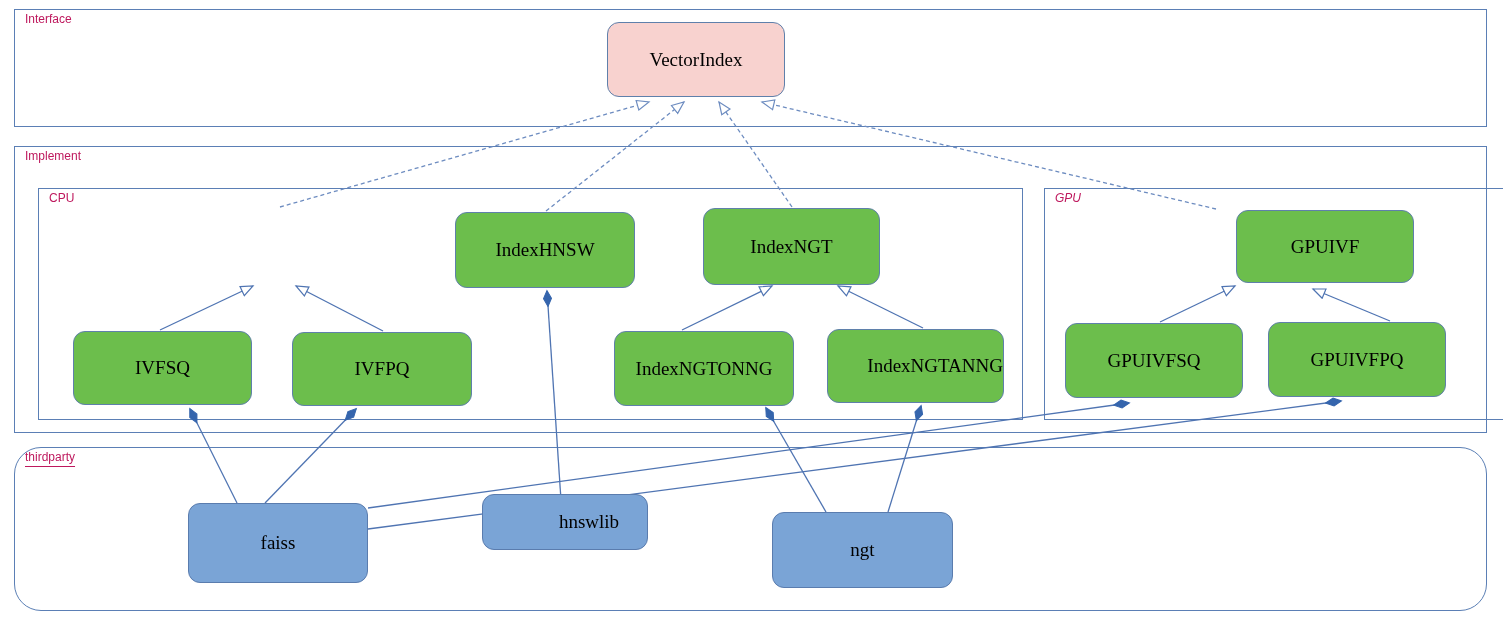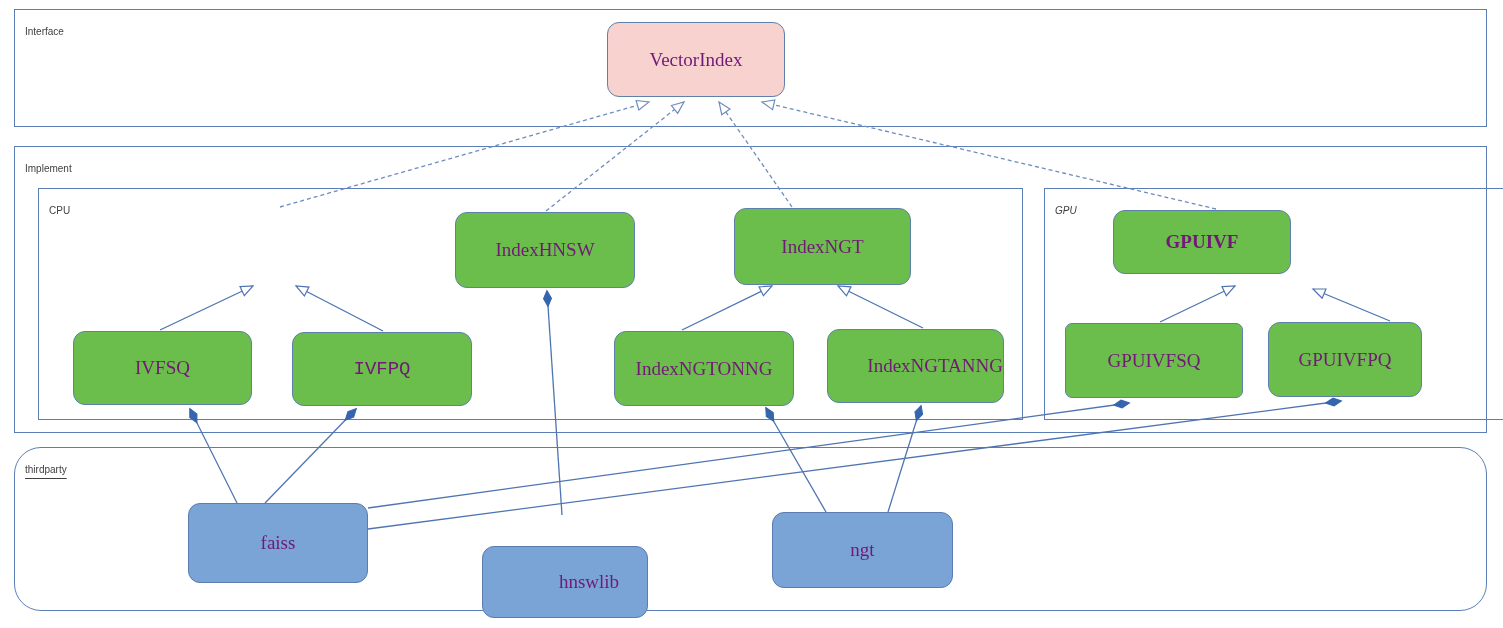--- a/index.html
+++ b/index.html
@@ -13,24 +13,24 @@
   }
   .container {
     position: absolute;
     border: 1.6px solid #5b7fb5;
     background: transparent;
     box-sizing: border-box;
     z-index: 1;
   }
   .container-label {
     position: absolute;
-    top: 16px;
+    top: 2px;
     left: 10px;
-    font-size: 10px;
-    color: #404040;
+    font-size: 12px;
+    color: #be185d;
     white-space: nowrap;
   }
   .container-label.underlined { text-decoration: underline; }
   .squiggle {
     text-decoration-line: underline;
     text-decoration-style: wavy;
     text-decoration-color: #e02b20;
     text-decoration-thickness: 1px;
     text-underline-offset: 5px;
   }
@@ -43,21 +43,21 @@
   .node {
     position: absolute;
     box-sizing: border-box;
     border: 1.6px solid #5f80ab;
     border-radius: 12px;
     display: flex;
     align-items: center;
     justify-content: center;
     font-family: "Liberation Serif", serif;
     font-size: 19px;
-    color: #701a75;
+    color: #000000;
     z-index: 3;
     text-align: center;
   }
   .node.green { background: #6cbe4c; }
   .node.pink  { background: #f8d2cf; }
   .node.blue  { background: #7aa4d6; border-color: #5a7cae; }
 </style>
 </head>
 <body>
 
@@ -123,49 +123,49 @@
     </g>
   </svg>
 
   <div class="node pink" style="left:607px; top:22px; width:178px; height:75px;">
     <span>VectorIndex</span>
   </div>
 
   <div class="node green" style="left:455px; top:212px; width:180px; height:76px;">
     <span>IndexHNSW</span>
   </div>
-  <div class="node green" style="left:703px; top:208px; width:177px; height:77px;margin-left:31px;">
+  <div class="node green" style="left:703px; top:208px; width:177px; height:77px;">
     <span>IndexNGT</span>
   </div>
   <div class="node green" style="left:73px; top:331px; width:179px; height:74px;">
     <span>IVFSQ</span>
   </div>
-  <div class="node green" style="left:292px; top:332px; width:180px; height:74px;font-family:Liberation Mono, monospace;">
+  <div class="node green" style="left:292px; top:332px; width:180px; height:74px;">
     <span>IVFPQ</span>
   </div>
   <div class="node green" style="left:614px; top:331px; width:180px; height:75px;">
     <span>IndexNGTONNG</span>
   </div>
   <div class="node green" style="left:827px; top:329px; width:177px; height:74px;justify-content:flex-end;">
     <span>IndexNGTANNG</span>
   </div>
 
-  <div class="node green" style="left:1113px; top:210px; width:178px; height:64px;font-weight:bold;">
+  <div class="node green" style="left:1236px; top:210px; width:178px; height:73px;">
     <span>GPUIVF</span>
   </div>
-  <div class="node green" style="left:1065px; top:323px; width:178px; height:75px;border-radius:7px;">
+  <div class="node green" style="left:1065px; top:323px; width:178px; height:75px;">
     <span>GPUIVFSQ</span>
   </div>
-  <div class="node green" style="left:1268px; top:322px; width:154px; height:75px;">
+  <div class="node green" style="left:1268px; top:322px; width:178px; height:75px;">
     <span>GPUIVFPQ</span>
   </div>
 
   <div class="node blue" style="left:188px; top:503px; width:180px; height:80px;">
     <span>faiss</span>
   </div>
-  <div class="node blue" style="left:482px; top:546px; width:166px; height:72px;padding-left:48px;">
+  <div class="node blue" style="left:482px; top:494px; width:166px; height:56px;padding-left:48px;">
     <span>hnswlib</span>
   </div>
   <div class="node blue" style="left:772px; top:512px; width:181px; height:76px;">
     <span>ngt</span>
   </div>
 
 </div>
 
 </body></html>

